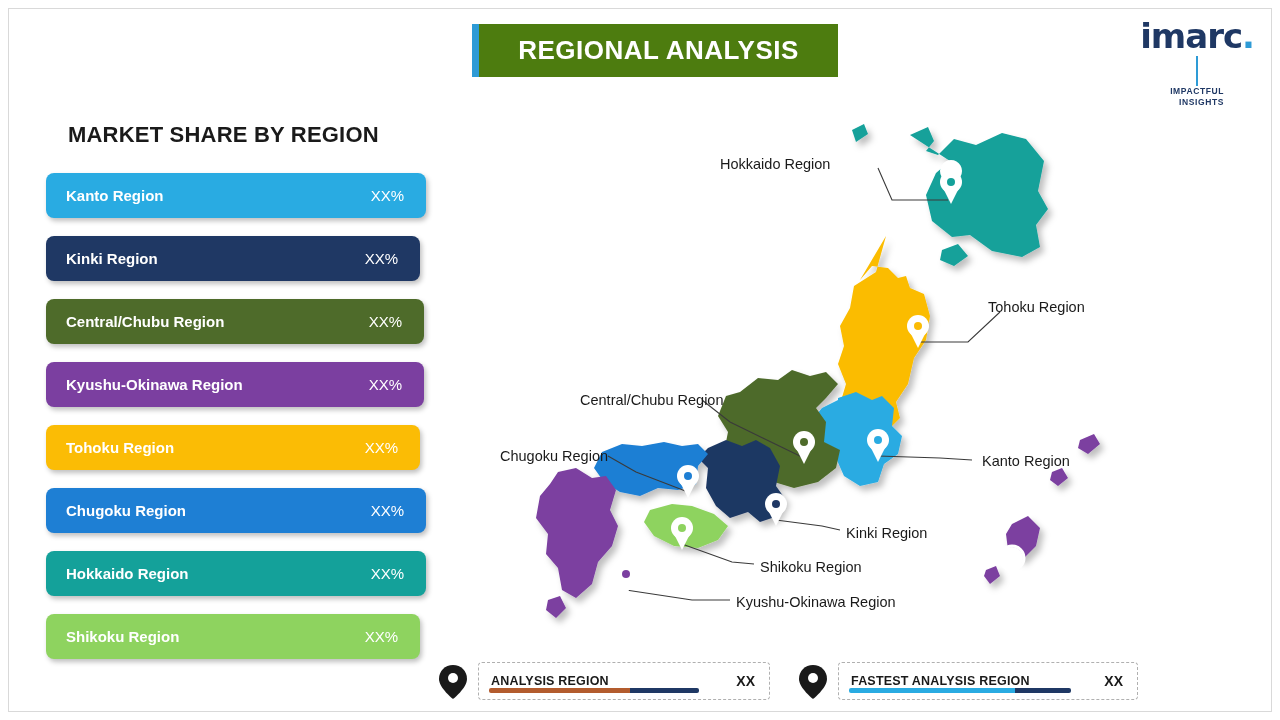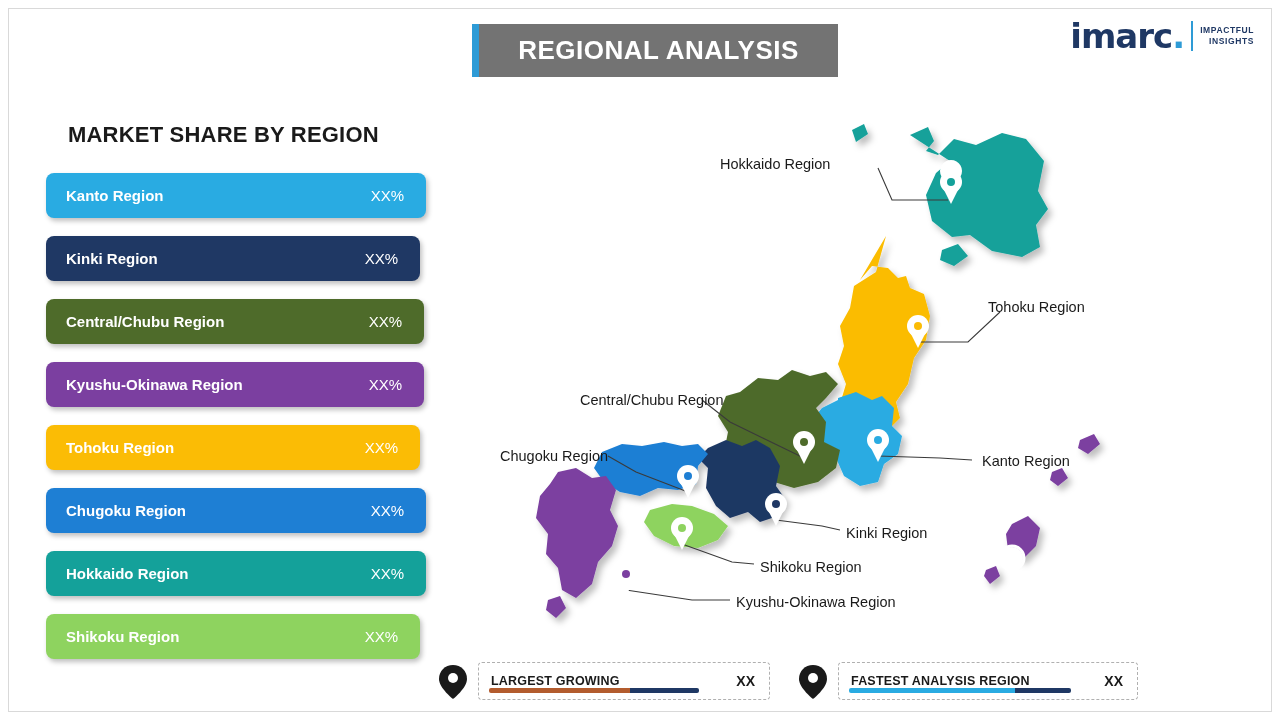--- a/index.html
+++ b/index.html
@@ -9,30 +9,30 @@
     background:#ffffff;
     position:relative;
   }
   .frame{
     position:absolute;left:8px;top:8px;width:1264px;height:704px;
     border:1px solid #d9d9d9;box-sizing:border-box;background:#fff;
   }
   
   .title-box{
     position:absolute;left:472px;top:24px;width:366px;height:53px;
-    background:#737373;border-left:7px solid #2e9bd6;
+    background:#4d7c0f;border-left:7px solid #2e9bd6;
     display:flex;align-items:center;justify-content:center;
     box-sizing:border-box;
   }
   .title-box span{
     color:#ffffff;font-size:26px;font-weight:bold;letter-spacing:.5px;
   }
   
   .logo{
-    position:absolute;right:26px;top:16px;display:flex;align-items:center;
+    position:absolute;right:26px;top:16px;display:flex;align-items:center;flex-direction:column;
   }
   .logo .word{
     font-size:34px;font-weight:bold;color:#1f3864;letter-spacing:-1px;
     font-family:"DejaVu Sans", sans-serif;
   }
   .logo .word .dot{color:#2e9bd6;}
   .logo .bar{width:2px;height:30px;background:#2e9bd6;margin:0 7px;}
   .logo .tag{display:flex;flex-direction:column;justify-content:center;text-align:right;}
   .logo .tag span{
     font-size:8.5px;font-weight:bold;color:#1f3864;letter-spacing:.6px;line-height:11px;
@@ -236,21 +236,21 @@
   <div class="map-label" style="left:296px;top:494px;">Kyushu-Okinawa Region</div>
 </div>
 
 <div class="bottom">
 
   <svg class="pin-svg" style="left:8px;" width="30" height="36" viewBox="0 0 30 36">
     <path d="M15 1 C7 1 1 7 1 15 C1 24 15 35 15 35 C15 35 29 24 29 15 C29 7 23 1 15 1 z" fill="#1a1a1a"></path>
     <circle cx="15" cy="14" r="5" fill="#ffffff"></circle>
   </svg>
   <div class="bb" style="left:48px;width:292px;">
-    <span class="txt">LARGEST GROWING</span>
+    <span class="txt">ANALYSIS REGION</span>
     <span class="val">XX</span>
     <span class="prog" style="width:210px;background:linear-gradient(to right,#b35c2e 0 67%,#1f3864 67% 100%);"></span>
   </div>
 
   <svg class="pin-svg" style="left:368px;" width="30" height="36" viewBox="0 0 30 36">
     <path d="M15 1 C7 1 1 7 1 15 C1 24 15 35 15 35 C15 35 29 24 29 15 C29 7 23 1 15 1 z" fill="#1a1a1a"></path>
     <circle cx="15" cy="14" r="5" fill="#ffffff"></circle>
   </svg>
   <div class="bb" style="left:408px;width:300px;">
     <span class="txt">FASTEST ANALYSIS REGION</span>

